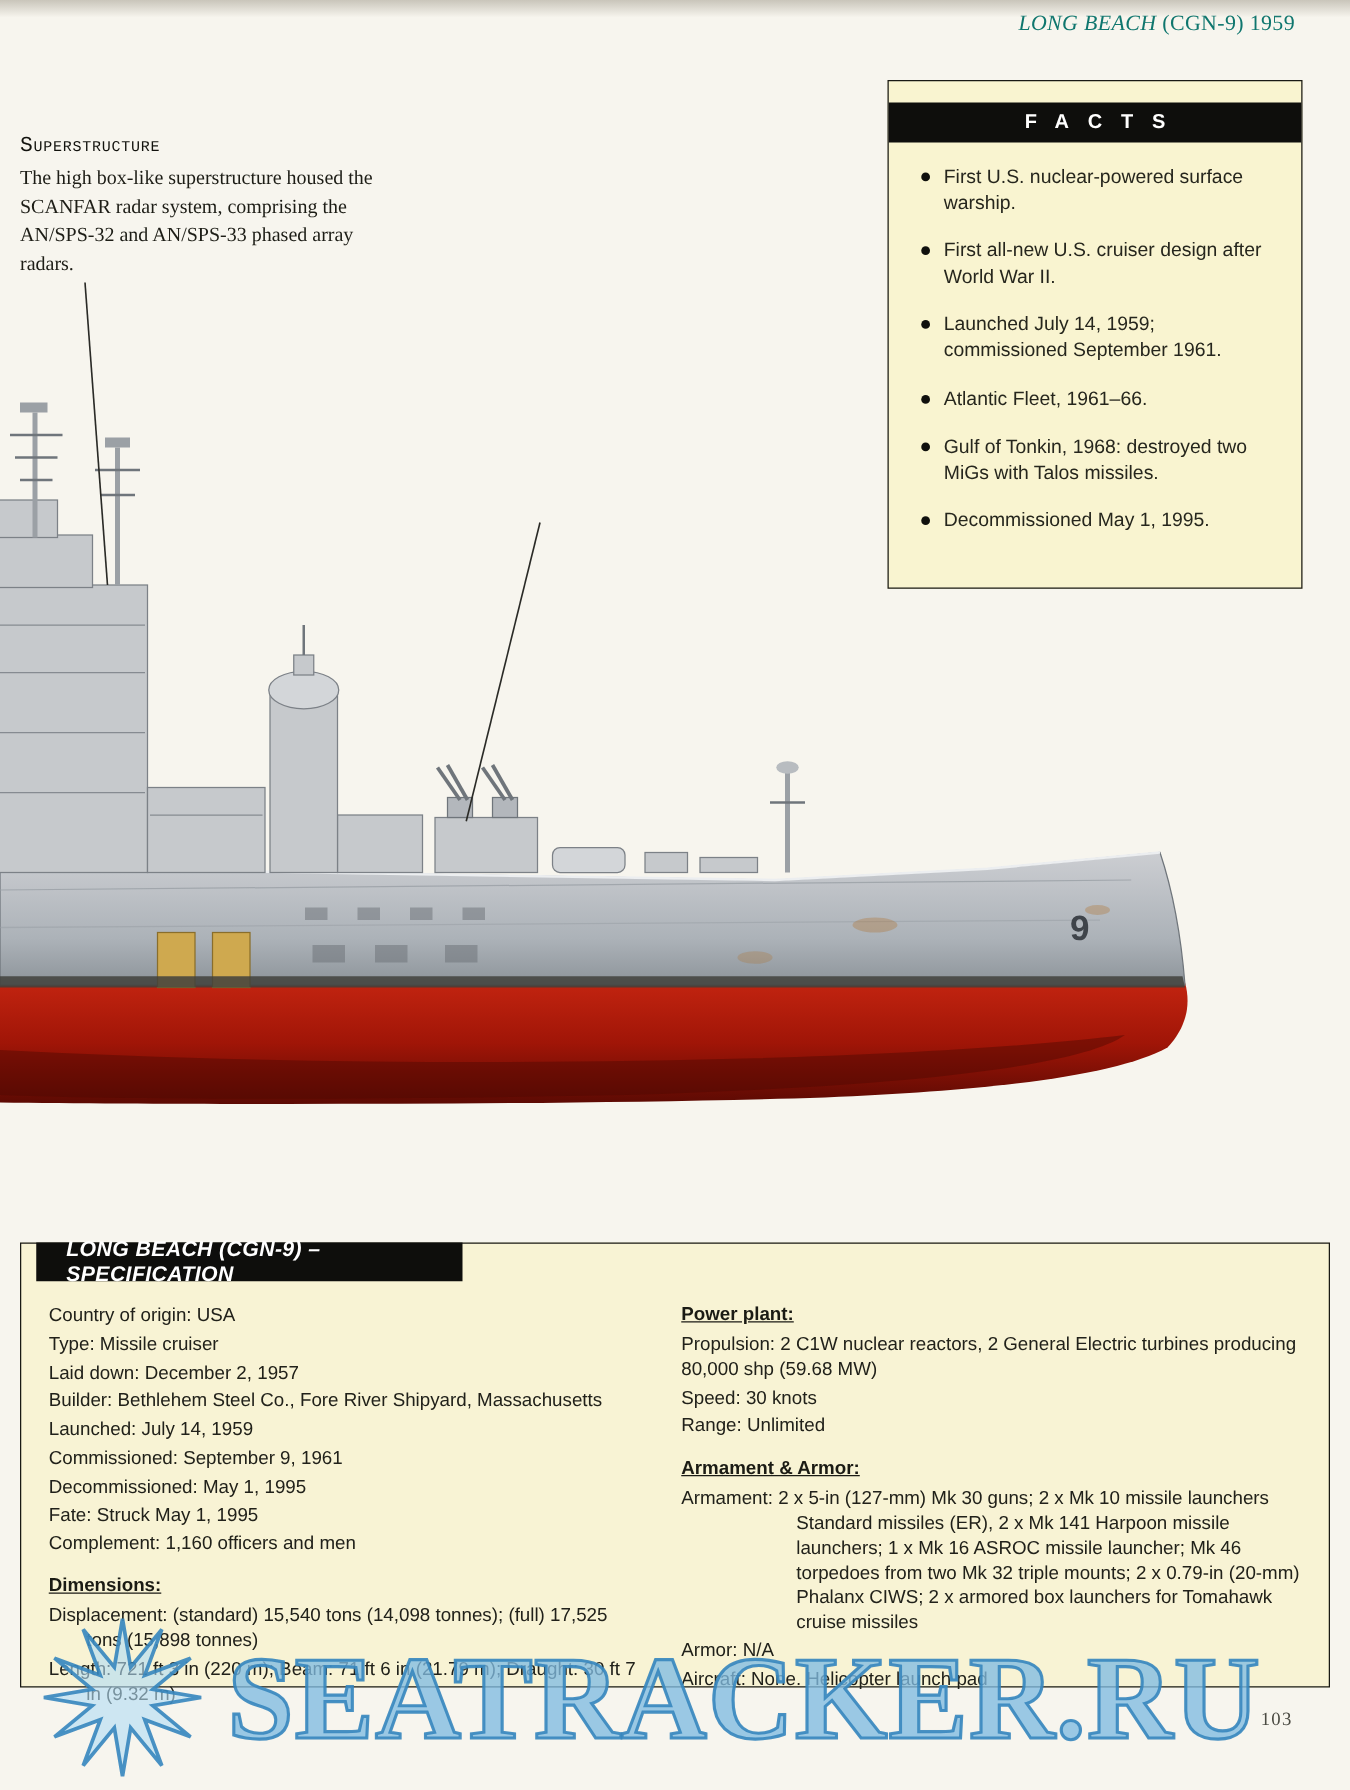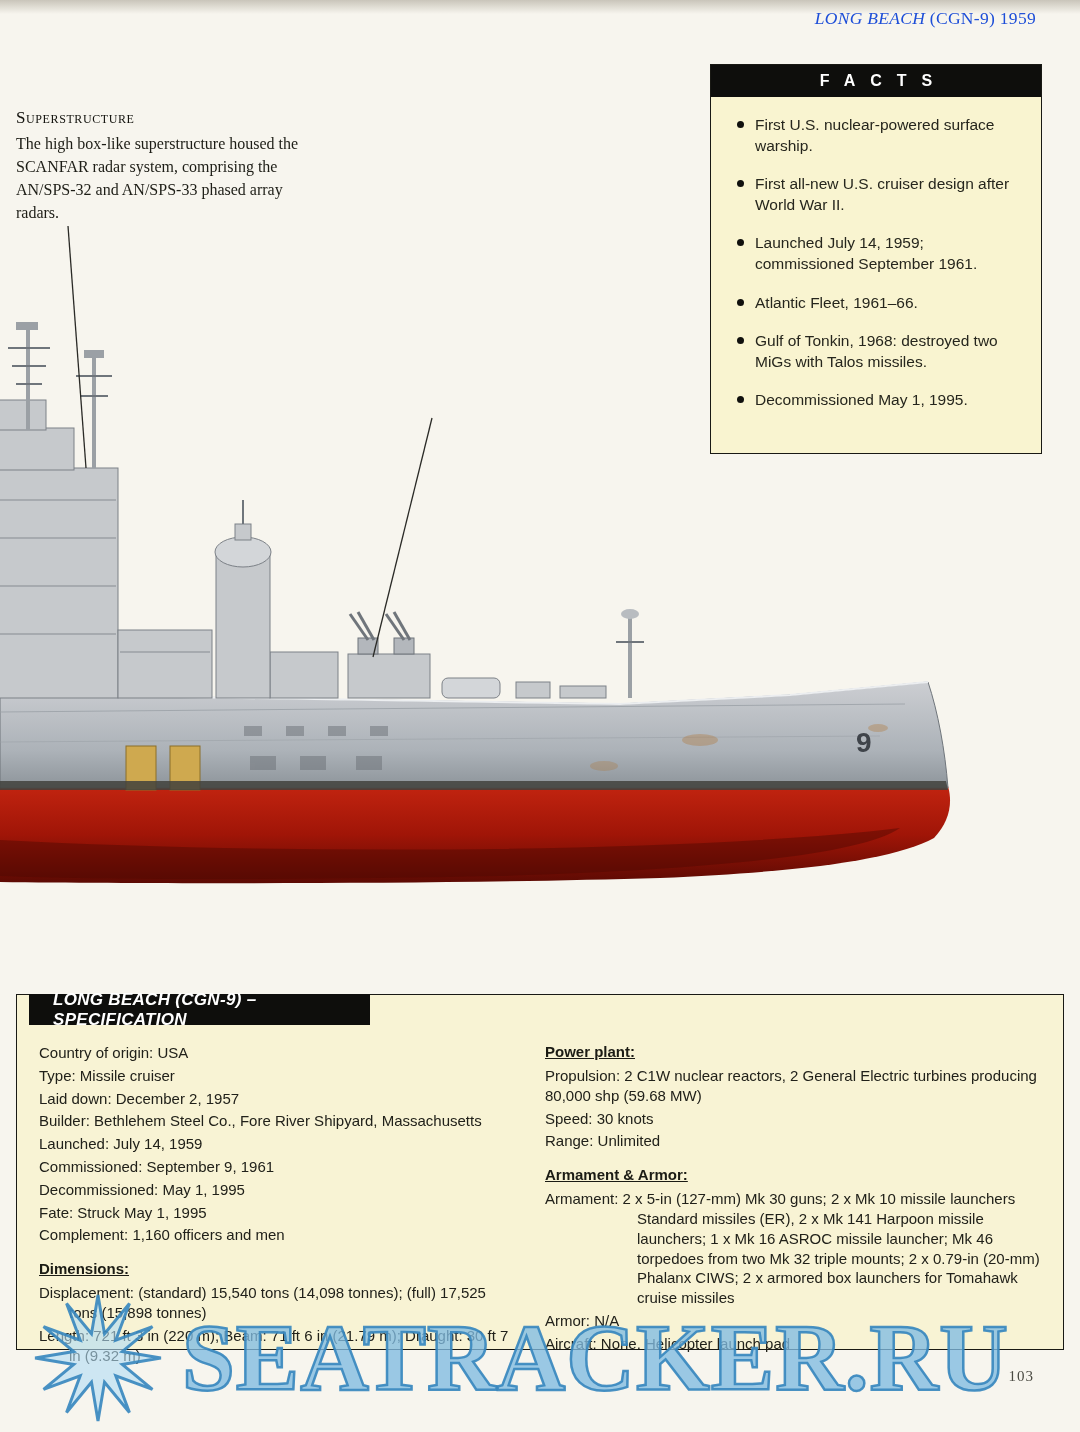--- a/index.html
+++ b/index.html
@@ -17,46 +17,46 @@
     background:#f7f5ee;
     color:var(--ink);
   }
   .page::before{ 
     content:"";position:absolute;left:0;top:0;width:100%;height:14px;
     background:linear-gradient(#c9c5ba,rgba(247,245,238,0));pointer-events:none;z-index:8;
   }
   
   .page-header{
     position:absolute;top:8px;right:44px;
-    font-family:"Liberation Serif",serif;font-size:17.5px;color:#1d4ed8;
+    font-family:"Liberation Serif",serif;font-size:17.5px;color:#0f766e;
     letter-spacing:.3px;z-index:3;
   }
   .hdr-italic{font-style:italic;}
   
   .facts-box{
     position:absolute;left:710px;top:64px;width:332px;
     background:var(--facts-bg);border:1.5px solid #191914;z-index:3;
   }
   .facts-title{
     background:#0e0e0c;color:#fff;text-align:center;
-    font-weight:bold;font-size:16px;letter-spacing:15px;padding:7px 0 7px 15px;
+    font-weight:bold;font-size:16px;letter-spacing:15px;padding:7px 0 7px 15px;margin-top:17px;
   }
   .facts-list{list-style:none;margin:0;padding:18px 16px 24px 26px;border-radius:31px;}
   .facts-item{
     display:flex;gap:11px;margin-bottom:18px;
     font-size:15.5px;line-height:1.33;color:#26261d;
   }
   .bullet{flex:none;width:7px;height:7px;border-radius:50%;background:#10100d;margin-top:6px;}
   
   .callout{position:absolute;z-index:3;font-family:"Liberation Serif",serif;}
   .callout-super{left:16px;top:108px;width:305px;}
   .callout-forward{left:345px;top:302px;width:300px;}
   .callout-title{
     margin:0 0 5px;font-size:17px;font-variant:small-caps;letter-spacing:.6px;
-    font-weight:normal;color:#12120d;
+    font-weight:normal;color:#12120d;font-family:Liberation Mono, monospace;
   }
   .callout-body{margin:0;font-size:16px;line-height:1.43;color:#1d1d16;}
   
   .ship-area{position:absolute;left:0;top:300px;width:1080px;height:600px;z-index:1;}
   .ship-svg{display:block;width:100%;height:100%;}
   .lines-svg{position:absolute;inset:0;width:100%;height:100%;z-index:2;pointer-events:none;}
   
   .spec-box{
     position:absolute;left:16px;top:994px;width:1048px;height:356px;
     background:var(--spec-bg);border:1.5px solid #191914;z-index:3;

